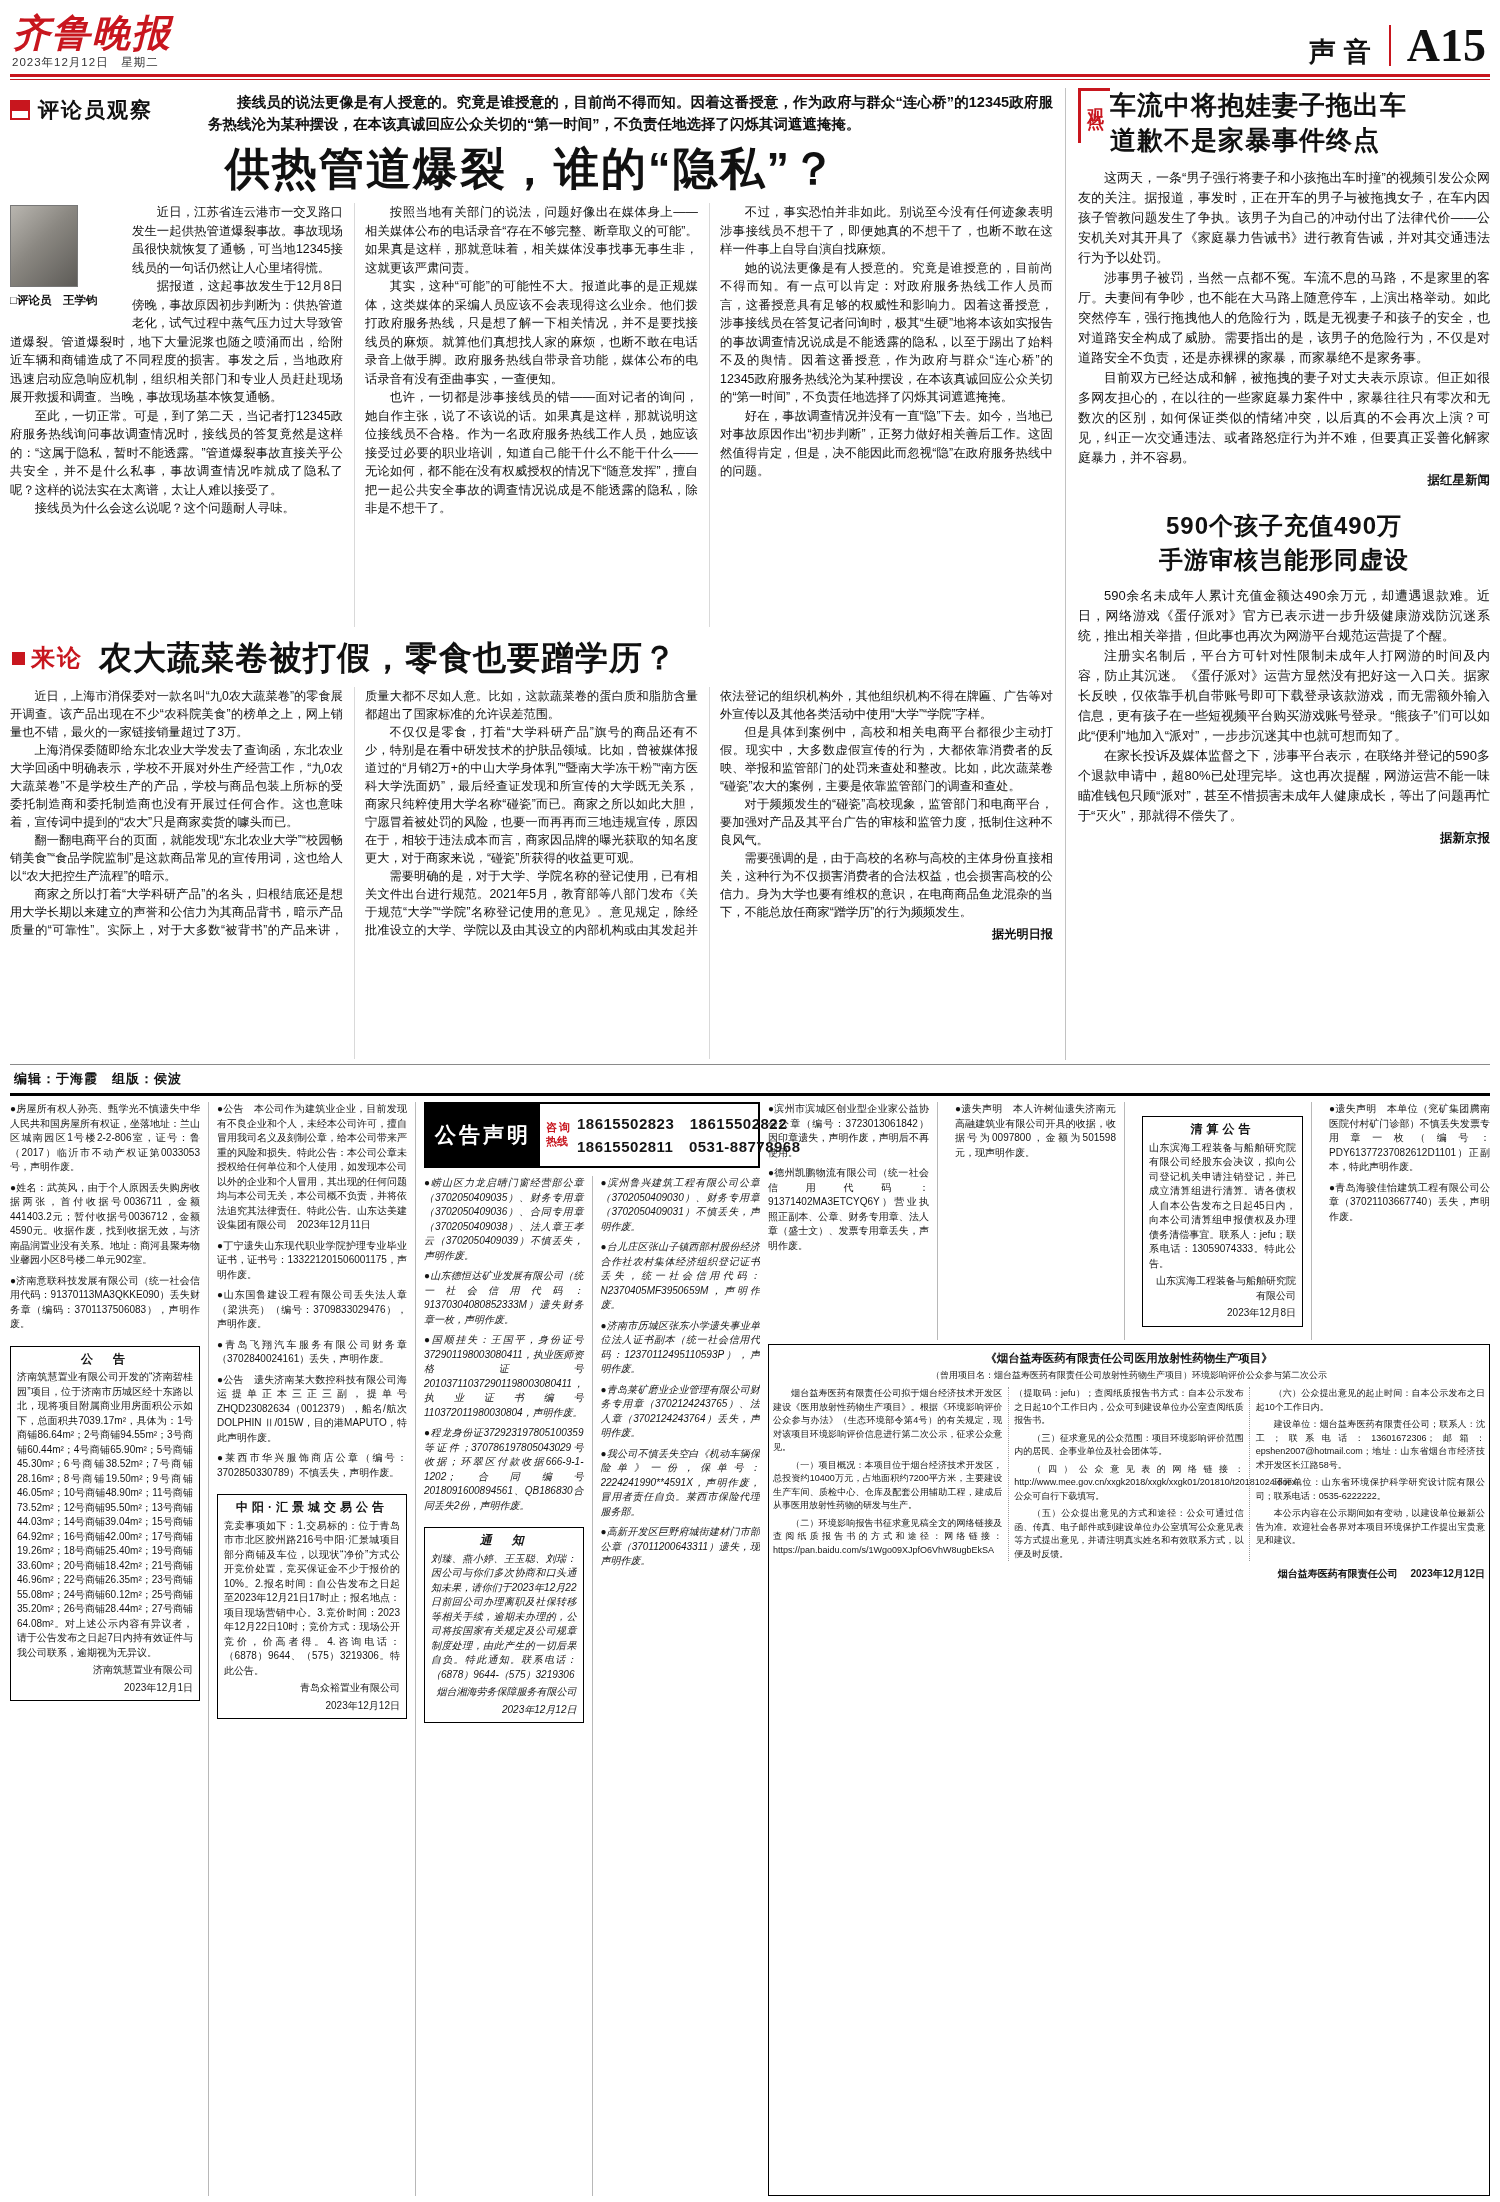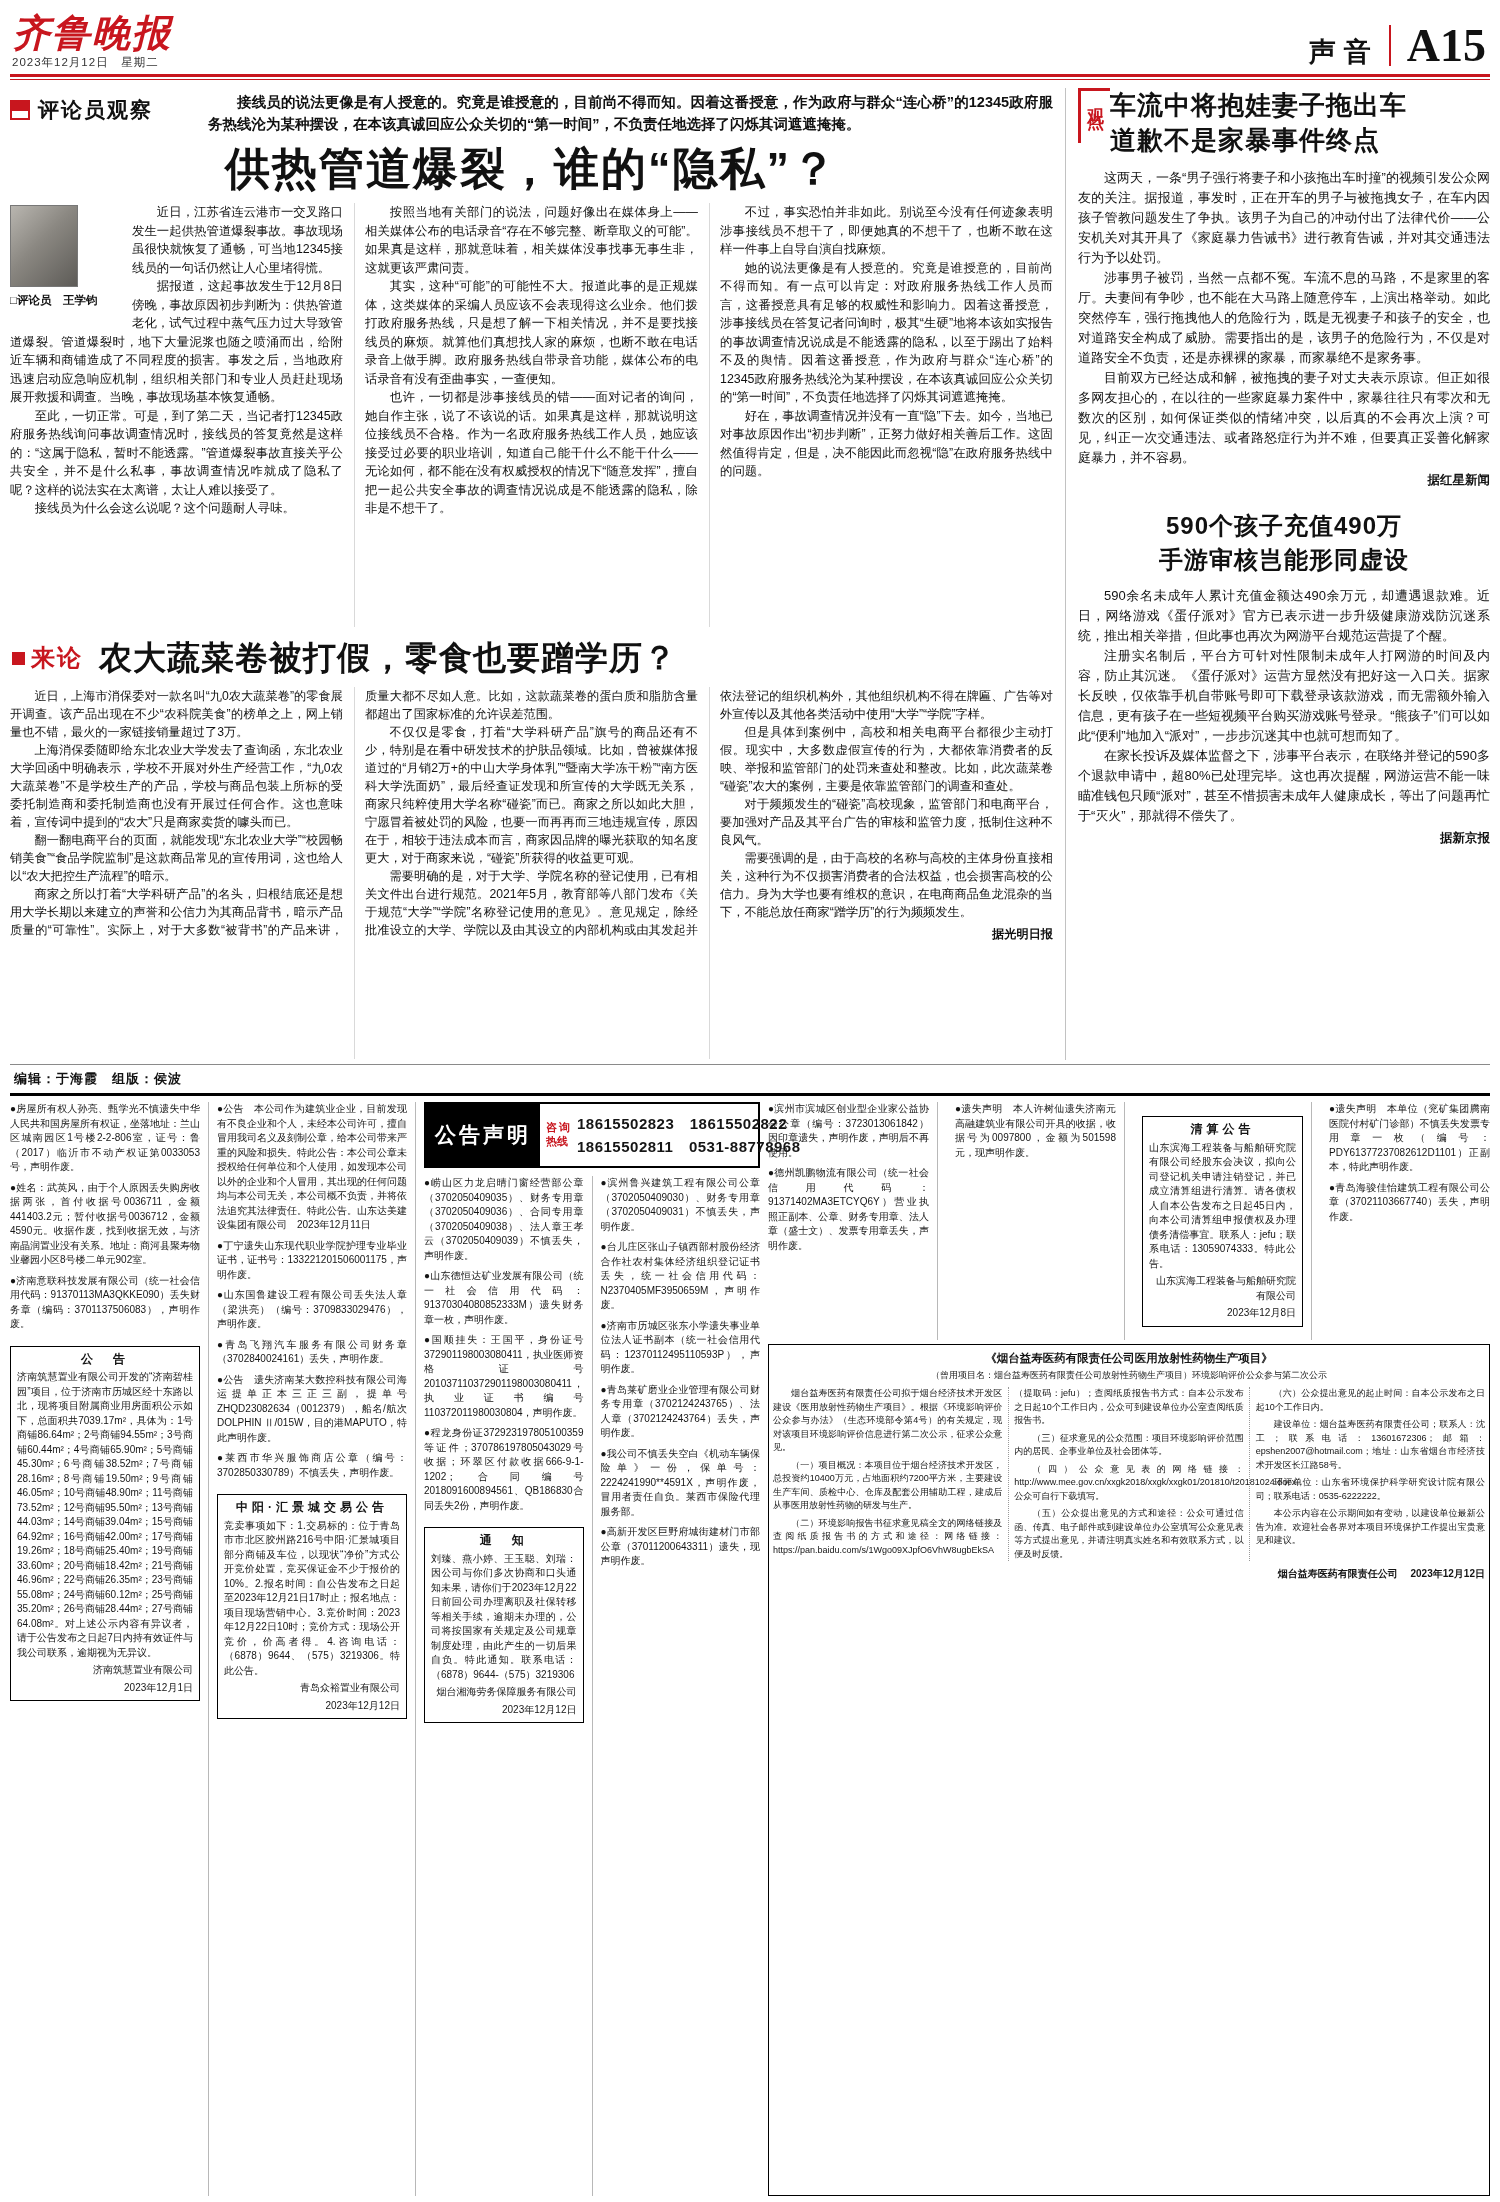--- a/index.html
+++ b/index.html
@@ -77,21 +77,21 @@
   .c-sign{text-align:right;margin-top:3px;}
   .c-mid{width:336px;flex:none;display:flex;flex-direction:column;}
   .notice-ad{border:2px solid #000;display:flex;align-items:stretch;height:62px;
              margin-bottom:8px;flex:none;background:#fff;}
   .na-black{background:#000;color:#fff;display:flex;align-items:center;justify-content:center;
             font-size:21px;font-weight:bold;letter-spacing:3px;padding:0 9px;flex:none;}
   .na-right{flex:1;display:flex;align-items:center;gap:7px;padding:0 6px;}
   .na-hot{color:#c8161e;font-size:11px;font-weight:bold;width:24px;line-height:1.25;flex:none;}
   .na-phones{font-weight:bold;font-size:15px;line-height:1.55;letter-spacing:.5px;white-space:nowrap;}
   .c-mid-cols{display:flex;gap:8px;flex:1;overflow:hidden;}
-  .c-mid-cols .c-col{flex:1;}
+  .c-mid-cols .c-col{flex:1;font-style:italic;}
   .c-right{flex:1;display:flex;flex-direction:column;overflow:hidden;}
   .crt{display:flex;gap:17px;height:238px;overflow:hidden;flex:none;}
   .crt .c-col{flex:1;}
   .eia-box{flex:1;border:1px solid #000;margin-top:4px;padding:6px 4px;overflow:hidden;}
   .eia-title{font-weight:bold;text-align:center;font-size:11.5px;margin-bottom:2px;}
   .eia-sub{text-align:center;font-size:9px;margin-bottom:5px;color:#222;}
   .eia-cols{column-count:3;column-gap:12px;column-rule:1px dotted #999;
             font-size:9px;line-height:13.5px;}
   .eia-cols p{margin:0 0 4px;text-indent:2em;}
   .eia-sign{text-align:right;font-size:10px;margin-top:6px;font-weight:bold;}

